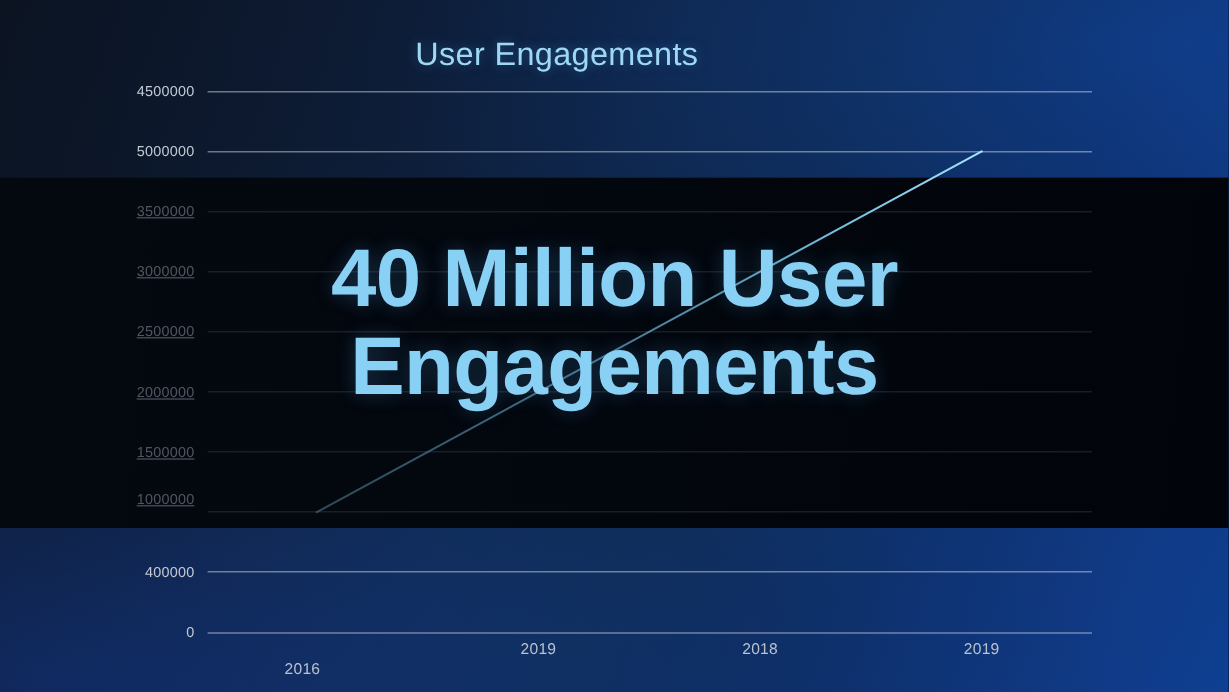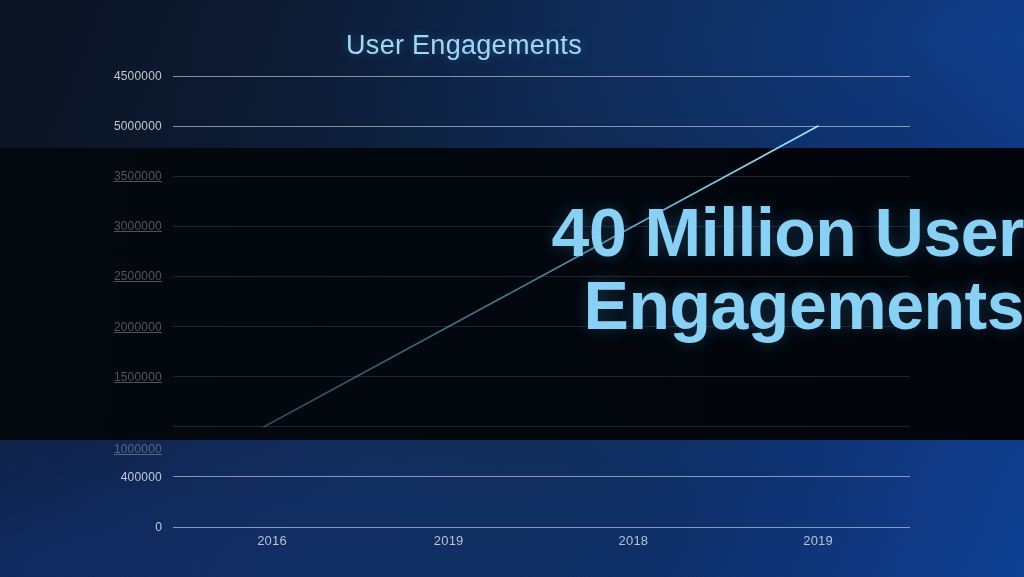--- a/index.html
+++ b/index.html
@@ -123,21 +123,21 @@
     color: #9fd8f5;
     letter-spacing: 0.3px;
     text-shadow: 0 0 10px rgba(90,170,225,0.35);
   }
 
   .overlay-text {
     position: absolute;
     left: 0;
     top: 196px;
     width: 1024px;
-    text-align: right;
+    text-align: center;
     font-size: 68px;
     line-height: 1.08;
     font-weight: bold;
     color: #89d0f5;
     letter-spacing: -0.5px;
     text-shadow: 0 0 16px rgba(70,150,215,0.30);
   }
   .overlay-text .ln { display: block; }
 </style>
 </head>
@@ -153,21 +153,21 @@
   <div class="band band-bot"></div>
 
   <div class="plot">
 
     <div id="ygrid">
         <div class="gridline" style="top: 526.5px;"></div>
         <div class="ylabel" style="top: 527px;">0</div>
         <div class="gridline" style="top: 476.389px;"></div>
         <div class="ylabel" style="top: 476.889px;">400000</div>
         <div class="gridline dim" style="top: 426.278px;"></div>
-        <div class="ylabel dim" style="top: 449px; margin-left: 31px;">1000000</div>
+        <div class="ylabel dim" style="top: 416px; margin-left: 31px;">1000000</div>
         <div class="gridline dim" style="top: 376.167px;"></div>
         <div class="ylabel dim" style="top: 376.667px; margin-left: 44px;">1500000</div>
         <div class="gridline dim" style="top: 326.056px;"></div>
         <div class="ylabel dim" style="top: 326.556px;">2000000</div>
         <div class="gridline dim" style="top: 275.944px;"></div>
         <div class="ylabel dim" style="top: 276.444px;">2500000</div>
         <div class="gridline dim" style="top: 225.833px;"></div>
         <div class="ylabel dim" style="top: 226.333px;">3000000</div>
         <div class="gridline dim" style="top: 175.722px;"></div>
         <div class="ylabel dim" style="top: 176.222px;">3500000</div>
@@ -183,21 +183,21 @@
           <stop offset="0%" stop-color="#4f7f94" stop-opacity="0.55"></stop>
           <stop offset="45%" stop-color="#63a7c8" stop-opacity="0.70"></stop>
           <stop offset="78%" stop-color="#7fcdee" stop-opacity="0.92"></stop>
           <stop offset="100%" stop-color="#a6e3ff" stop-opacity="1"></stop>
         </linearGradient>
       </defs>
       <polyline id="series-path" fill="none" stroke="url(#lineGrad)" stroke-width="1.7" stroke-linecap="round" stroke-linejoin="round" points="264.0,426.8 448.7,326.6 633.4,226.3 818.1,126.1"></polyline>
     </svg>
 
     <div id="xticks">
-        <div class="xlabel" style="left: 272px;">2016</div>
+        <div class="xlabel" style="left: 252px; margin-top: 17px;">2016</div>
         <div class="xlabel" style="left: 448.7px;">2019</div>
         <div class="xlabel" style="left: 633.4px;">2018</div>
         <div class="xlabel" style="left: 818.1px;">2019</div>
       </div>
   </div>
 
   <div class="chart-title">User Engagements</div>
 
   <div class="overlay-text">
     <span class="ln">40 Million User</span>

